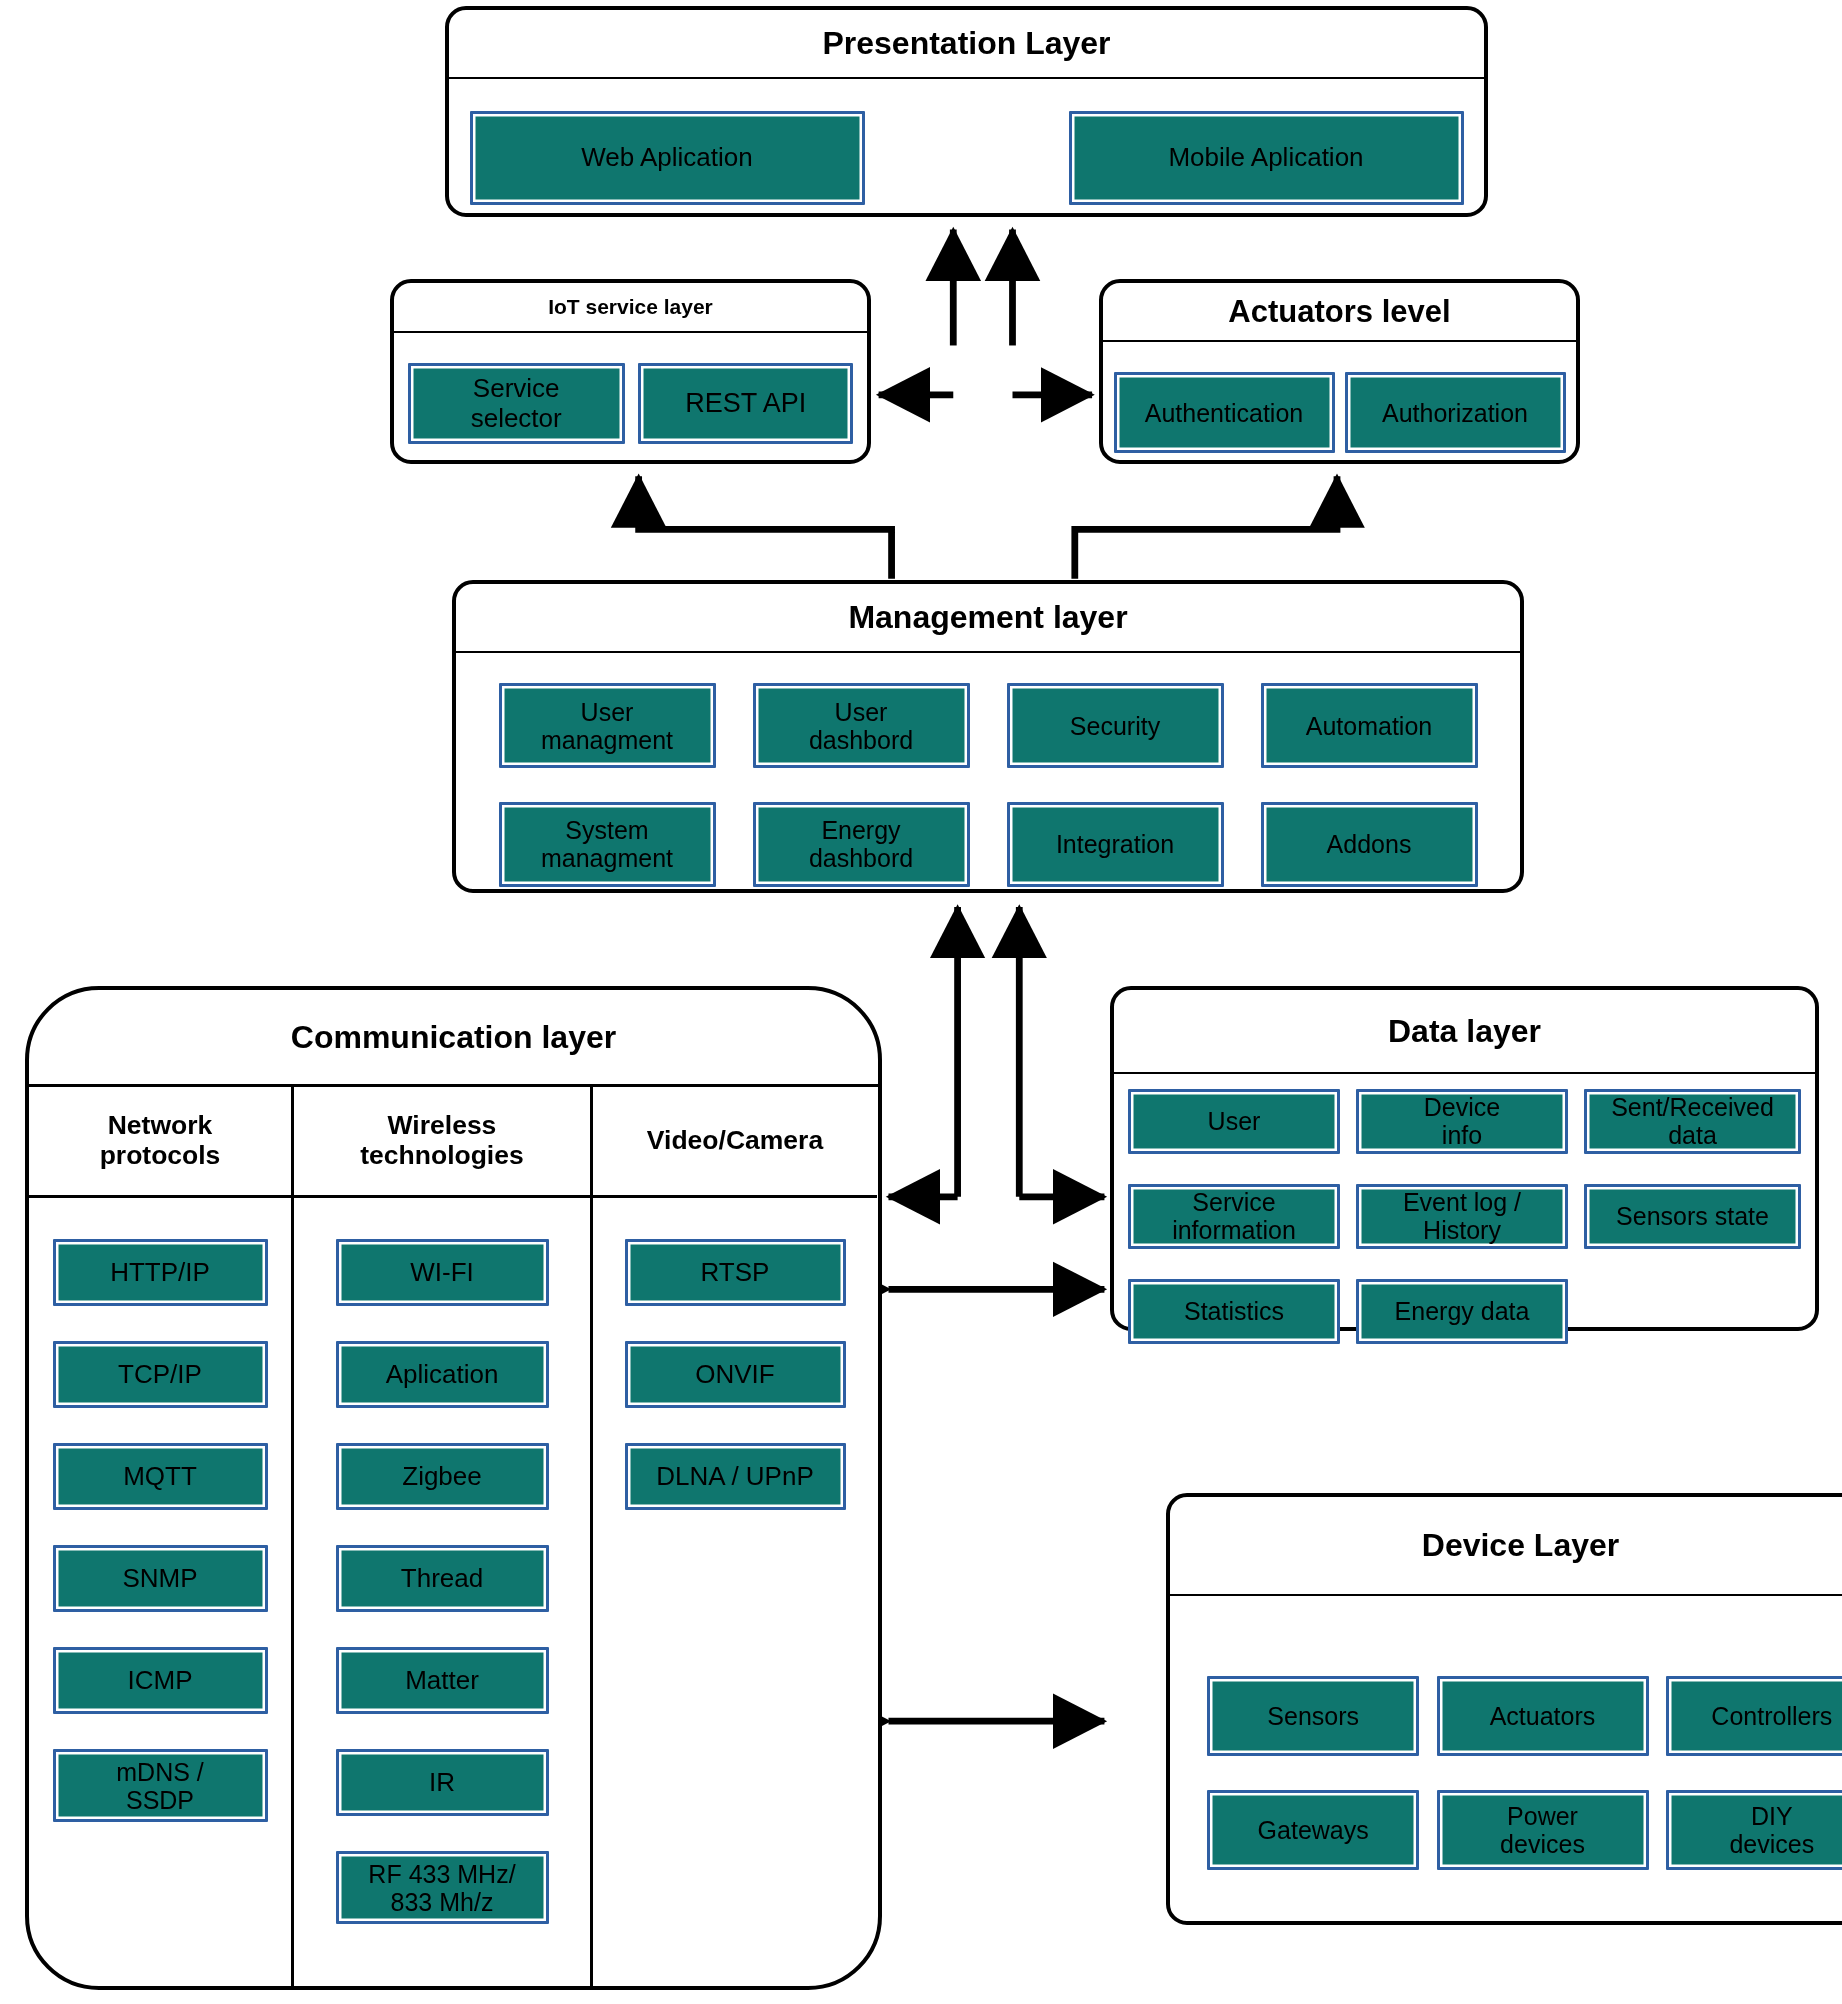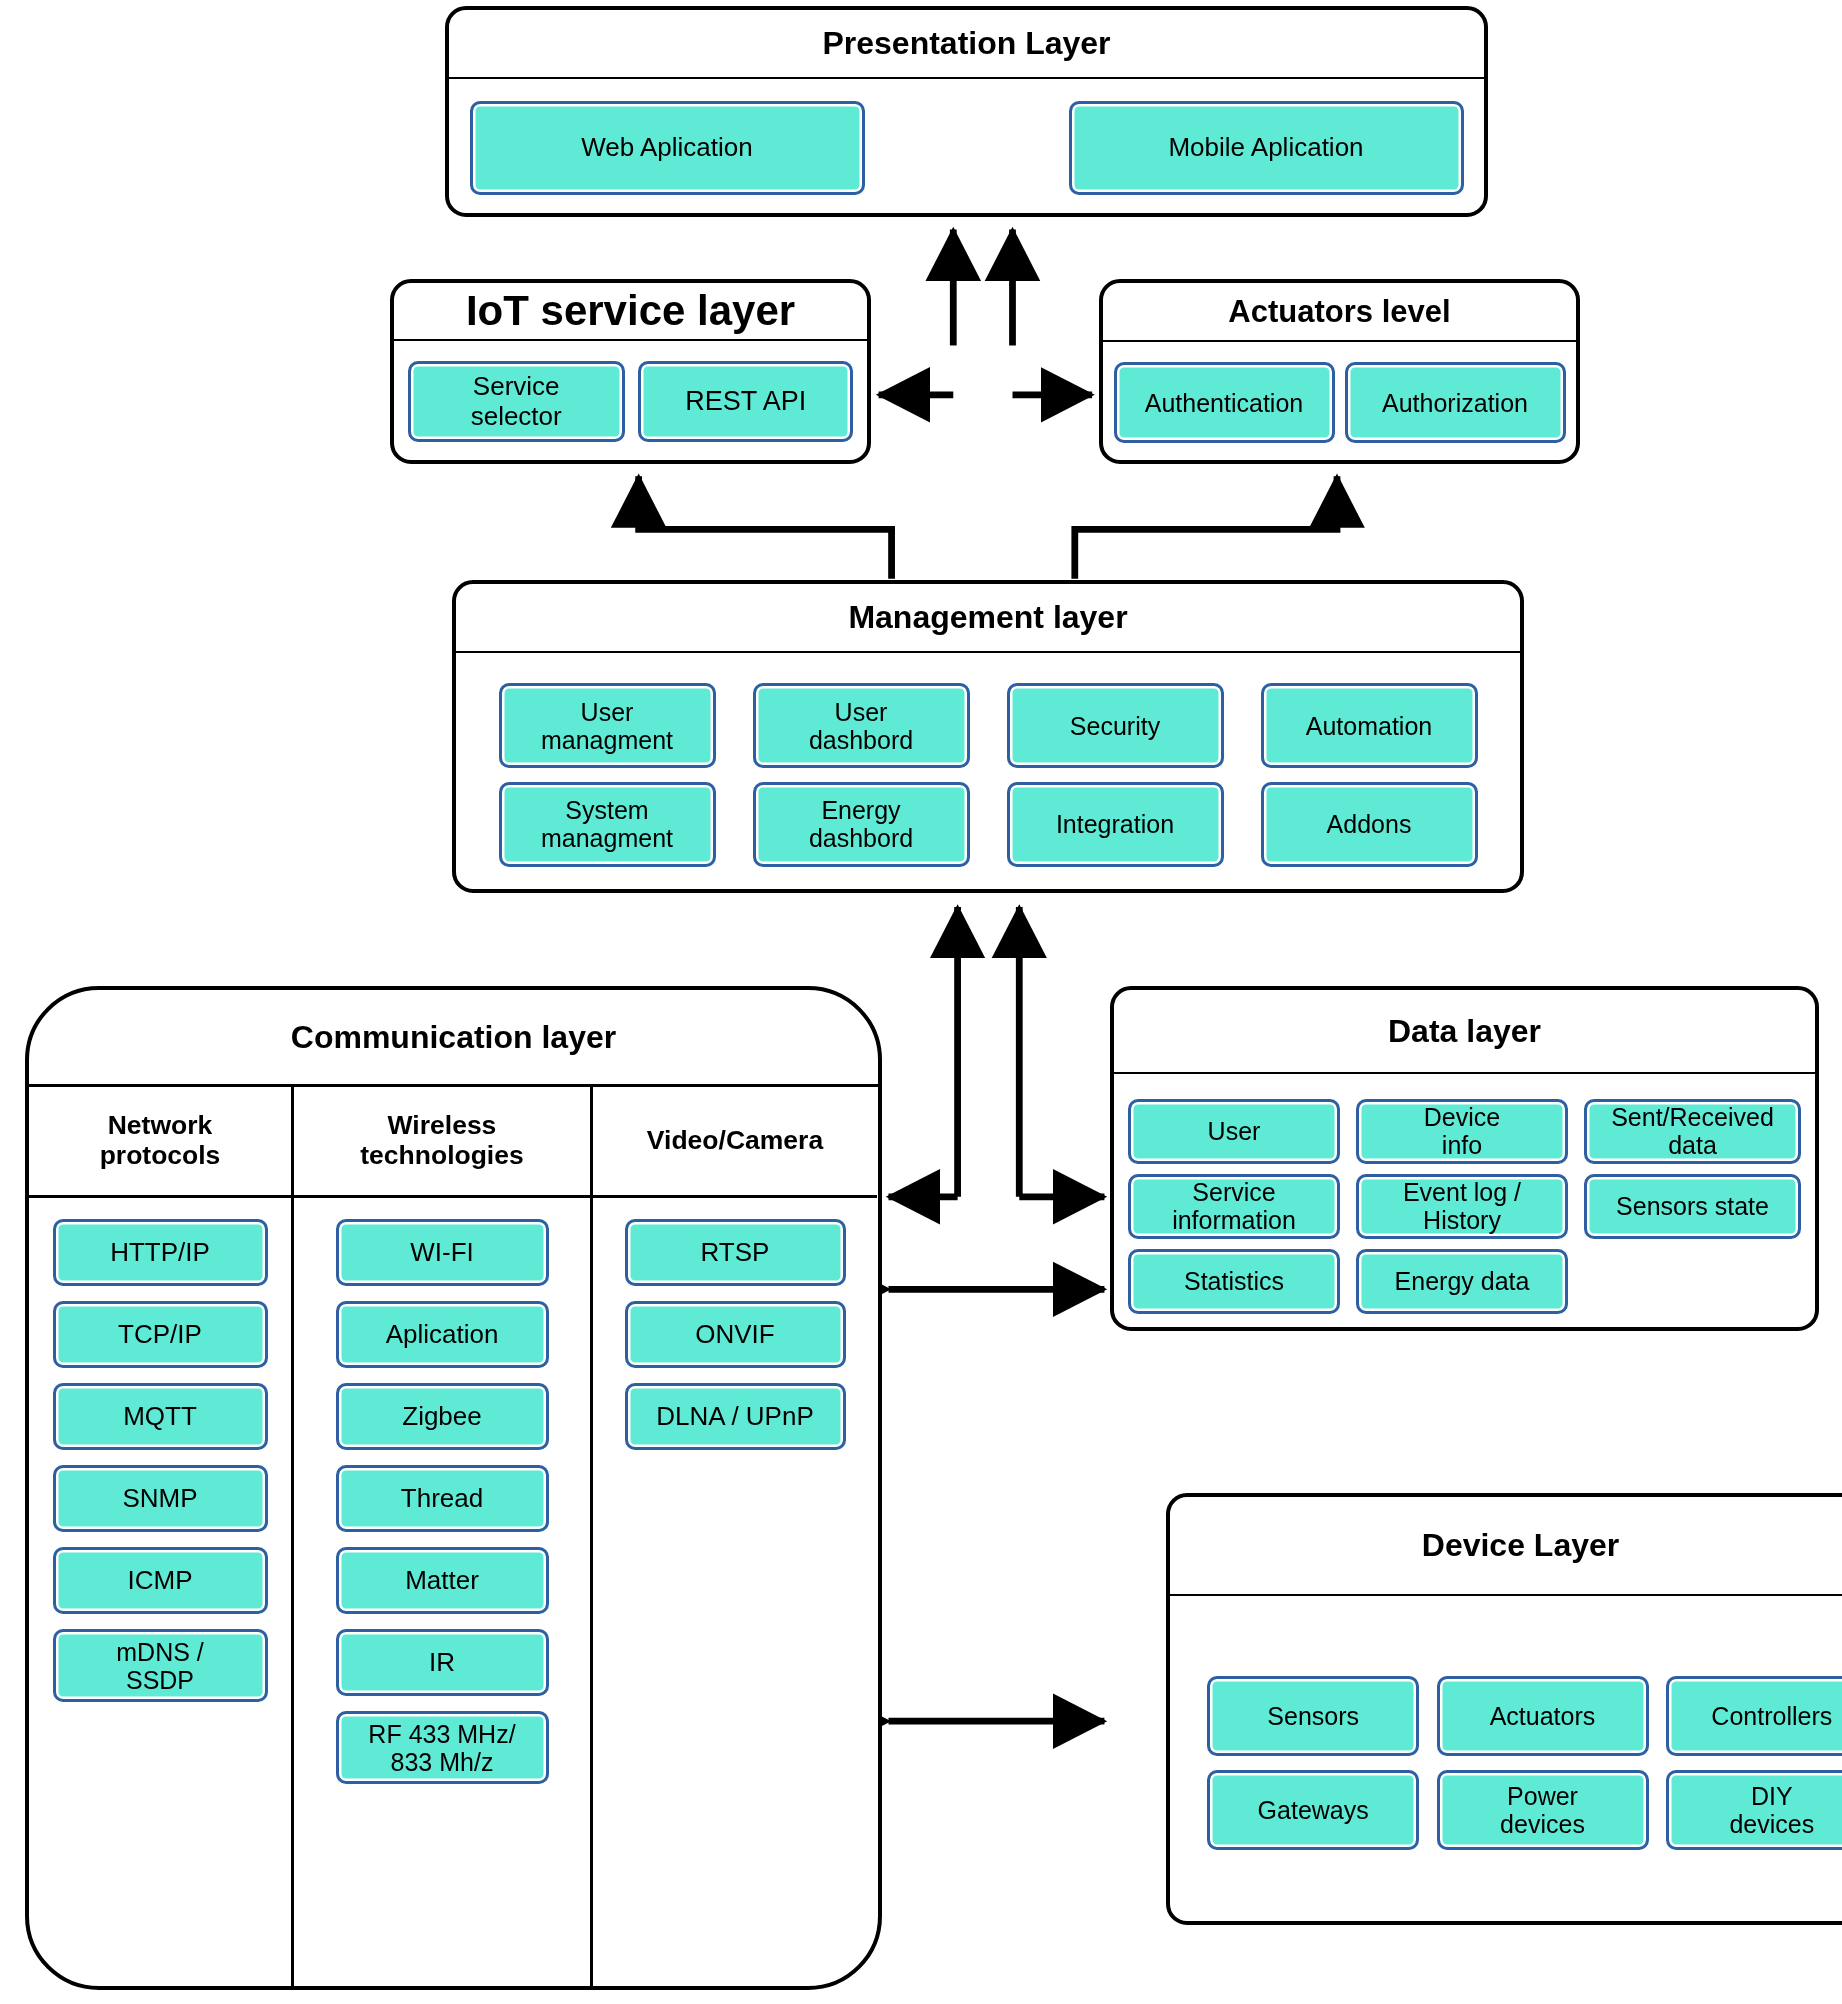--- a/index.html
+++ b/index.html
@@ -39,43 +39,44 @@
     box-sizing:border-box;
     width:100%;
     display:flex;
     align-items:center;
     justify-content:center;
   }
 
   
   .blue{
     box-sizing:border-box;
-    background:#5eead4;
+    background:#0f766e;
     border:3.7px solid #2e5fa3;
-    border-radius:10px;
+    border-radius:1px;
     box-shadow:inset 0 0 0 2.5px #ffffff;
     display:flex;
     align-items:center;
     justify-content:center;
     text-align:center;
     line-height:1.12;
     color:#000;
     white-space:pre-line;
     padding:1.2px 3.7px;
+    margin-top:20px;
   }
 
   
   #presentation{ left:445px; top:6.2px; width:1043px; height:211px; }
   #presentation .layer-title{ height:69px; font-size:32px; }
   #presentation .layer-body{ height:137px; gap:204px; }
   #presentation .blue{ width:395px; height:94px; font-size:26px; }
 
   
   #iot{ left:390px; top:279px; width:481px; height:185px; }
-  #iot .layer-title{ height:58px; font-size:42px; }
+  #iot .layer-title{ height:50px; font-size:21px; }
   #iot .layer-body{ height:121px; gap:13.6px; }
   #iot .blue.b-sel{ width:217px; height:81px; font-size:26px; }
   #iot .blue.b-api{ width:215px; height:81px; font-size:27px; }
 
   
   #security{ left:1099px; top:279px; width:481px; height:185px; }
   #security .layer-title{ height:59px; font-size:31px; }
   #security .layer-body{ height:121px; gap:10px; }
   #security .blue{ width:221px; height:81px; font-size:25px; }
 

